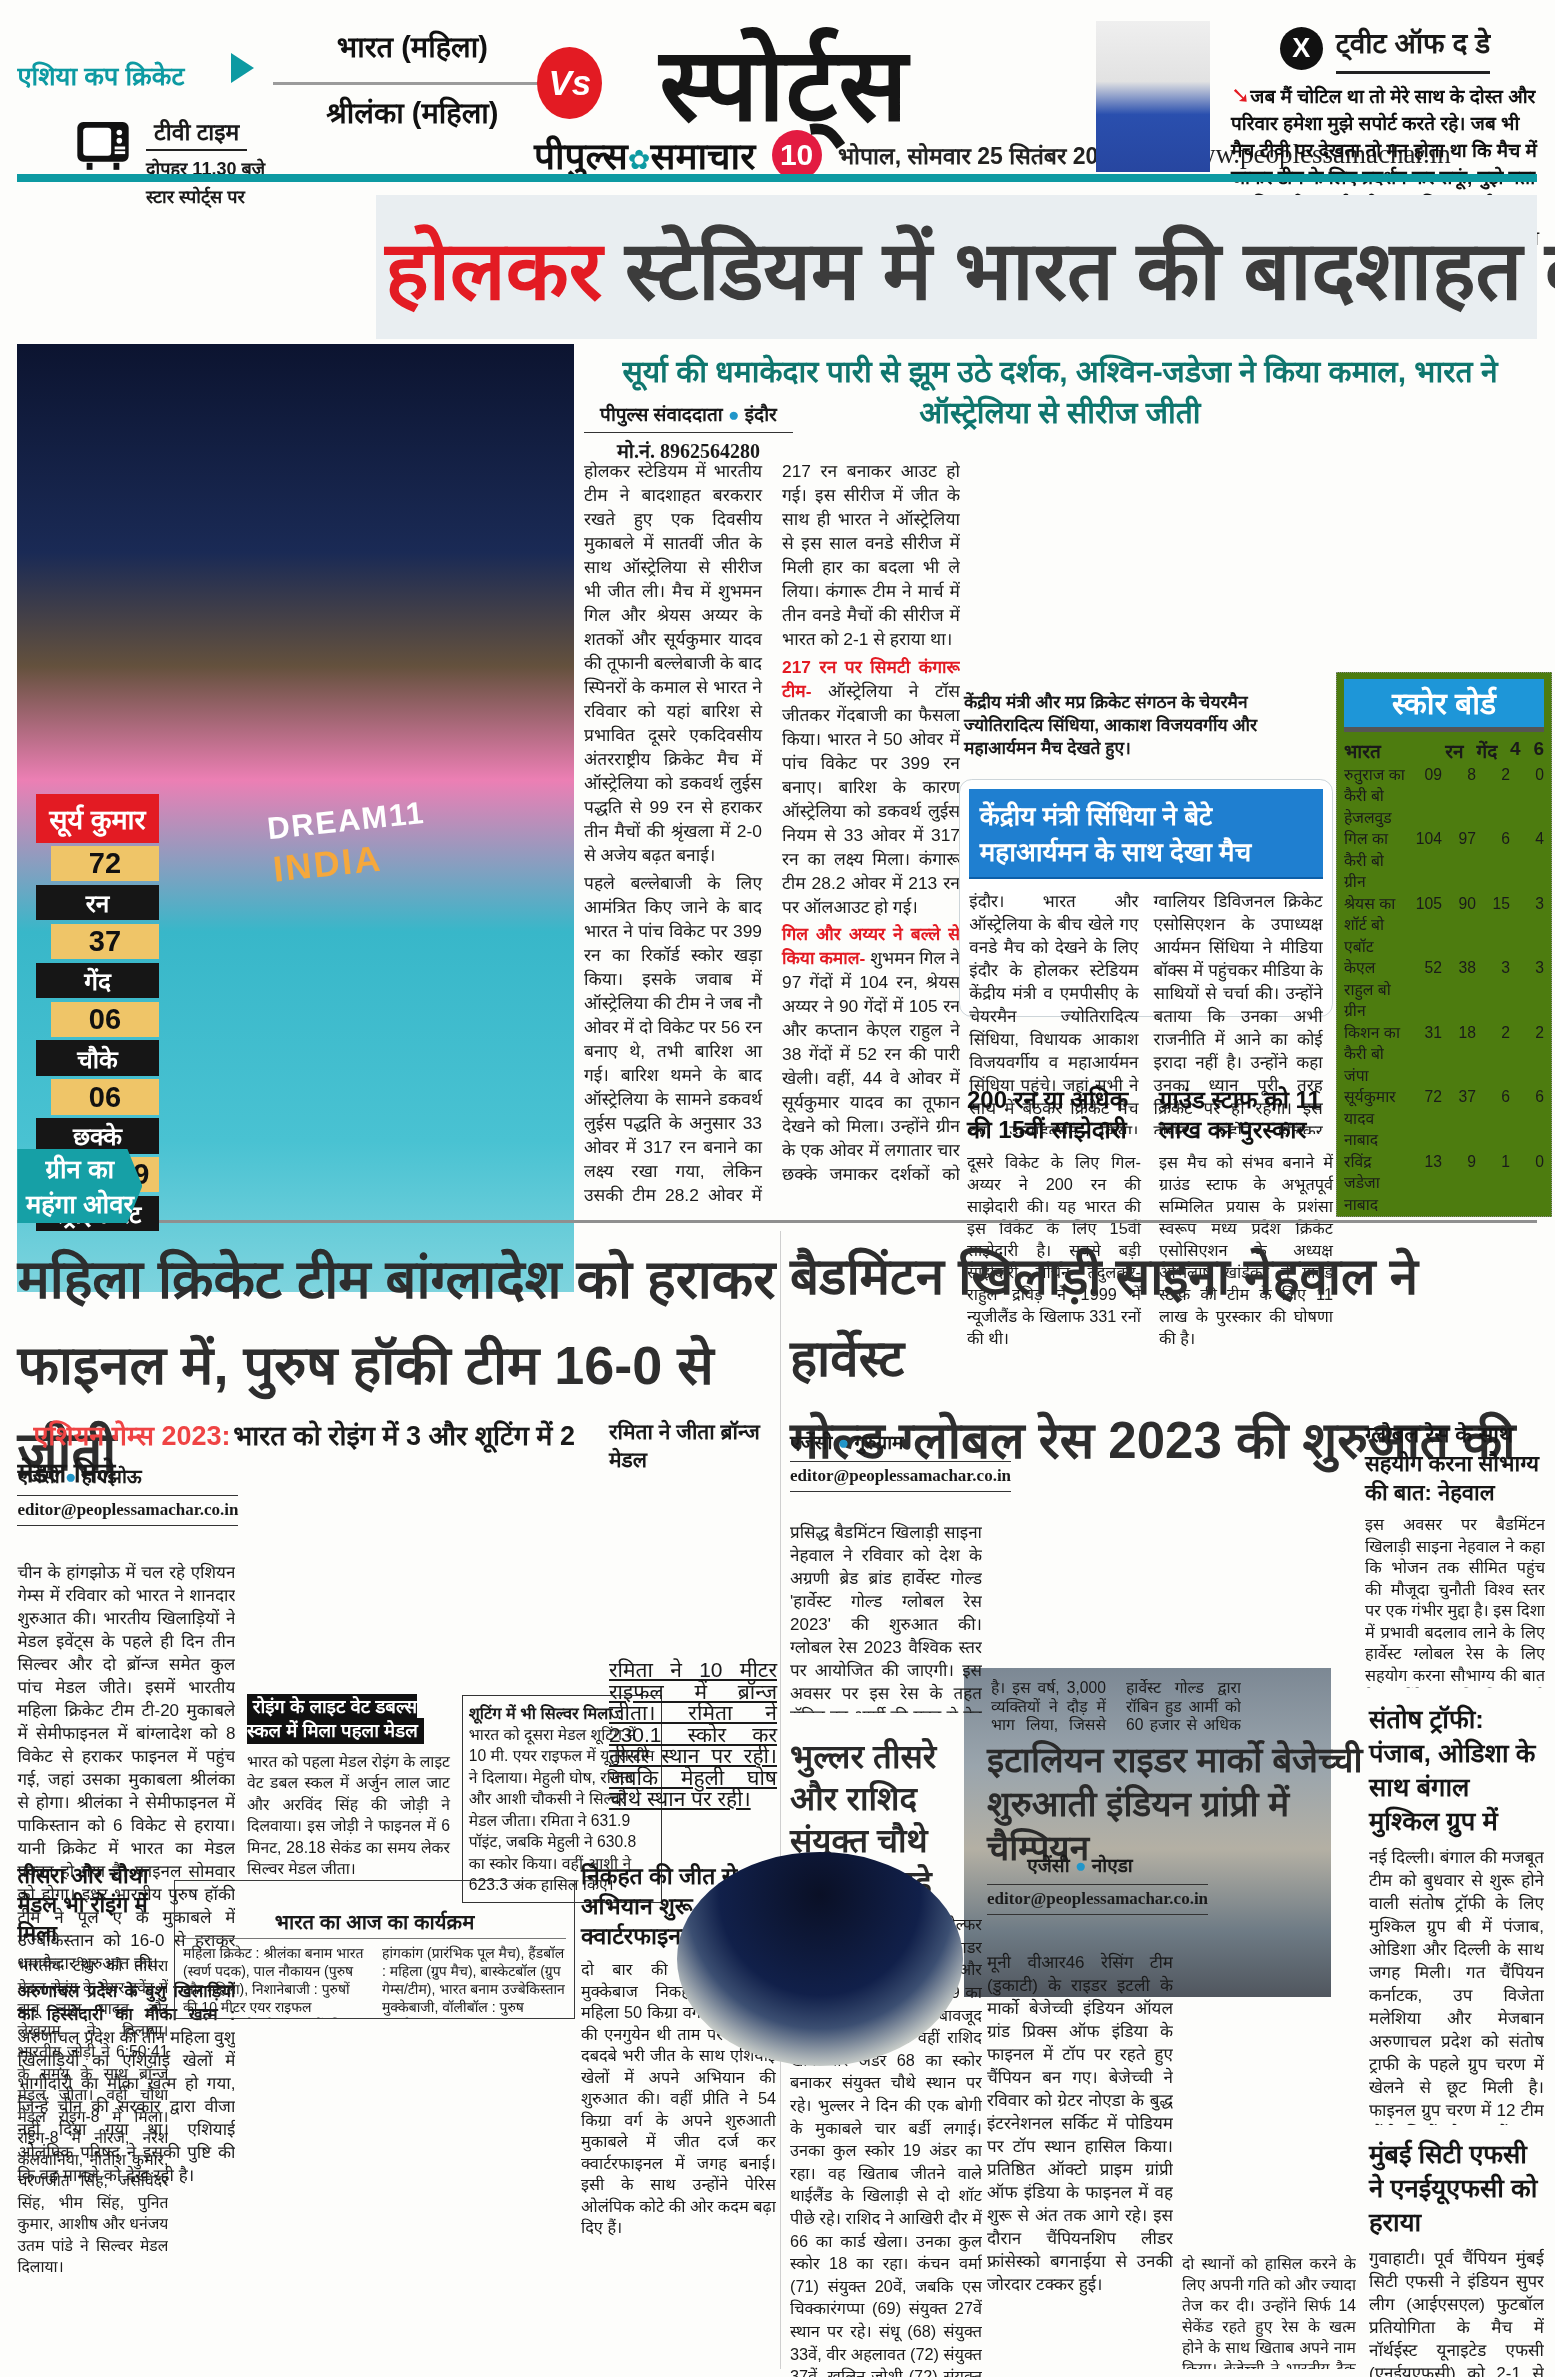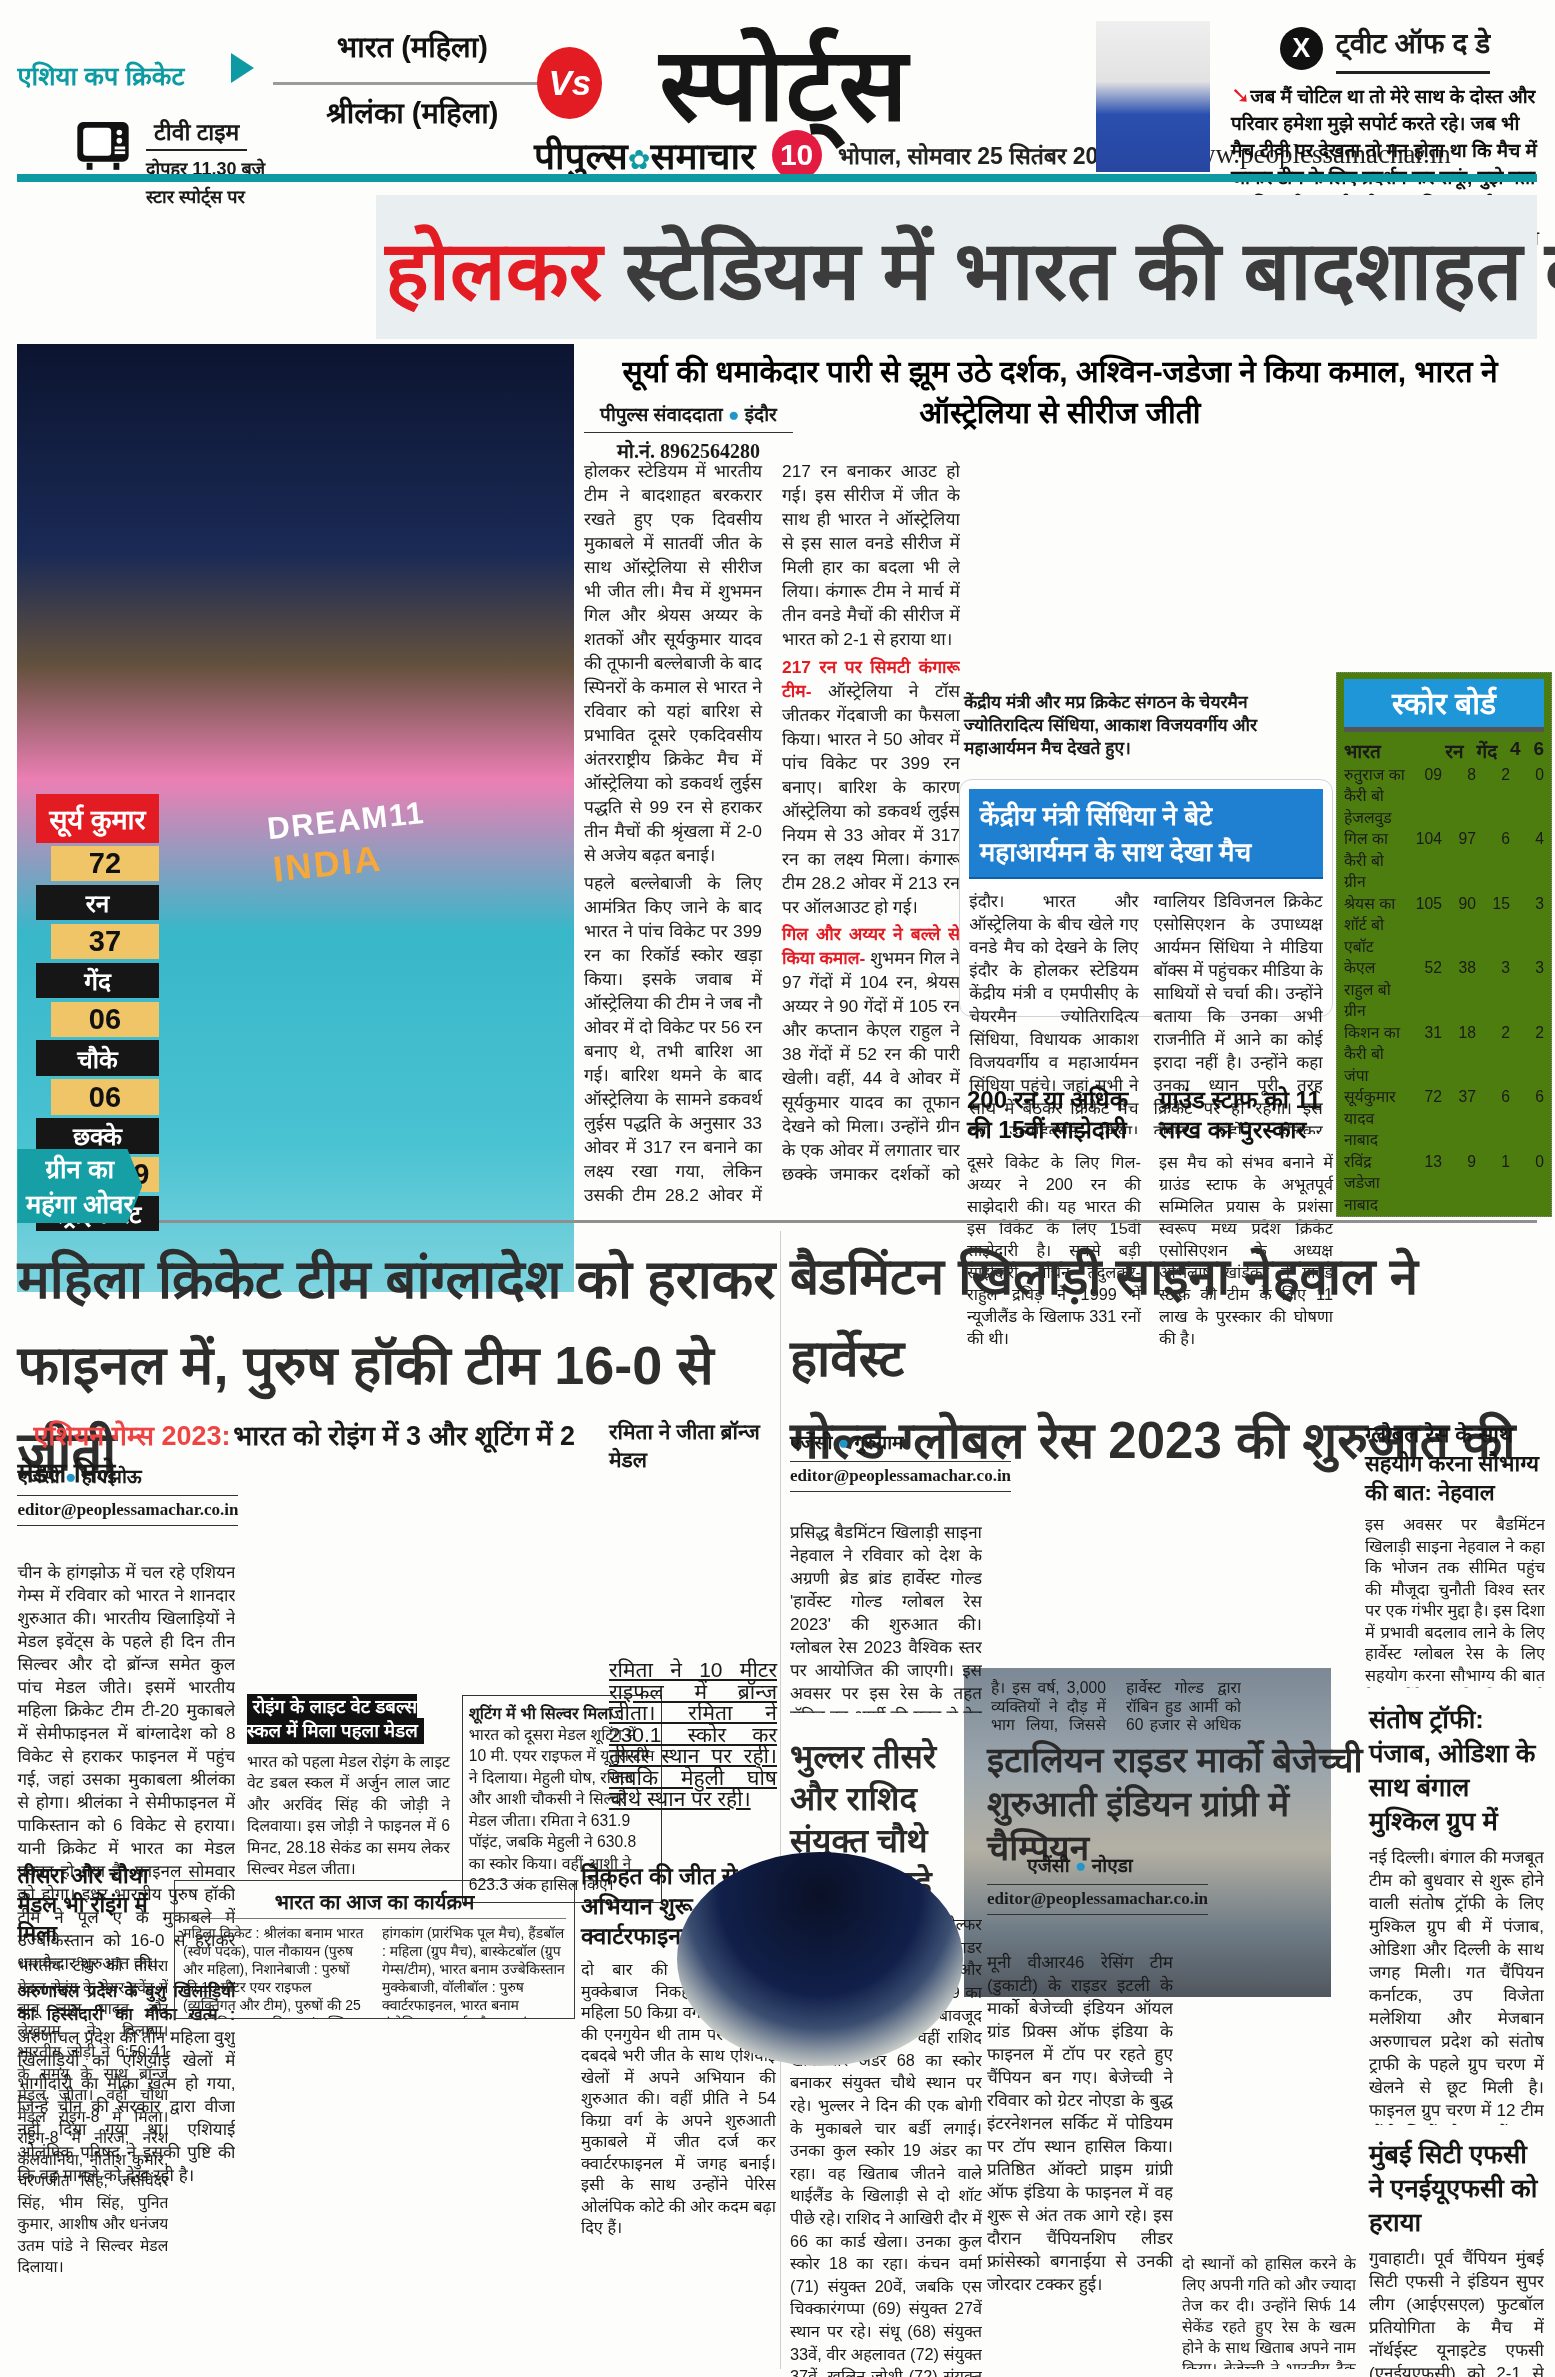--- a/index.html
+++ b/index.html
@@ -33,21 +33,21 @@
   .teal-bar { background:#0d9aa2; }
   .x-circle { width:43px; height:43px; border-radius:50%; background:#111; color:#fff; display:flex; align-items:center; justify-content:center; font-size:27px; font-weight:bold; }
   .tweet-label { font-weight:bold; font-size:28px; border-bottom:3.5px solid #222; padding-bottom:10px; }
   .tweet-quote { font-size:19px; font-weight:bold; line-height:27px; color:#111; }
   .tweet-arrow { color:#e31b23; font-size:23px; font-weight:bold; }
 
   
   .band { background:#e9eef1; display:flex; align-items:center; padding-left:9.3px; }
   .band .red { color:#e31b23; }
   .band-h { font-size:82px; font-weight:bold; color:#3c3c3c; white-space:nowrap; }
-  .subhead-main { font-size:30px; font-weight:bold; color:#000000; text-align:center; }
+  .subhead-main { font-size:30px; font-weight:bold; color:#0f766e; text-align:center; }
   .byline1 { font-weight:bold; font-size:19px; text-align:center; }
   .byline-dot { color:#2196c9; }
   .byline-rule { border-top:1.7px solid #333; margin:4.6px 0; }
   .body-text { font-size:17.4px; line-height:24px; }
   .body-text p { margin-bottom:3.5px; }
   .lead-red { color:#e31b23; font-weight:bold; }
   .lead-black { font-weight:bold; }
   .two-col { column-count:2; column-gap:20px; }
   .stat-panel { width:123px; }
   .stat-head { background:#e31b23; color:#fff; font-weight:bold; font-size:27px; text-align:center; padding:5.8px 3.5px; }
@@ -72,21 +72,21 @@
   
   .sec2-headline { font-size:54px; font-weight:bold; color:#2e2e2e; line-height:86px; }
   .kicker-red { color:#ef4444; font-weight:bold; font-size:27px;margin-left:16px; }
   .kicker-black { color:#1a1a1a; font-weight:bold; font-size:27px; }
   .agency { font-weight:bold; font-size:19px; }
   .email { font-weight:bold; font-size:17px; border-top:1.7px solid #333; border-bottom:1.7px solid #333; padding:4.6px 0; margin-top:5.8px; display:inline-block; }
   .h3 { font-weight:bold; font-size:24.4px; line-height:31px; color:#161616; }
   .h3-big { font-weight:bold; font-size:35px; line-height:44px; color:#2a2a2a; }
   .small-body { font-size:16.3px; line-height:21.5px; }
   .sched-box { border:1.7px solid #3a3a3a; padding:5.8px 8.1px; }
-  .sched-title { text-align:center; font-weight:bold; font-size:20.3px; border-bottom:1.7px solid #777; padding-bottom:3.5px; margin-bottom:4.6px; }
+  .sched-title { text-align:center; font-weight:bold; font-size:20.3px; border-bottom:1.7px solid #777; padding-bottom:3.5px; margin-bottom:4.6px;margin-top:20px; }
   .sched-cols { column-count:2; column-gap:15px; font-size:14px; line-height:18px; }
   .overlay-chip { position:absolute; color:#fff; font-weight:bold; }
 </style>
 </head>
 <body>
 
 <div id="page">
 
   <div class="abs" style="left:17.4px;top:23px;width:557px;height:151px;">
     <div class="abs kicker-teal" style="left:0;top:35px;width:209px;">एशिया कप क्रिकेट</div>

